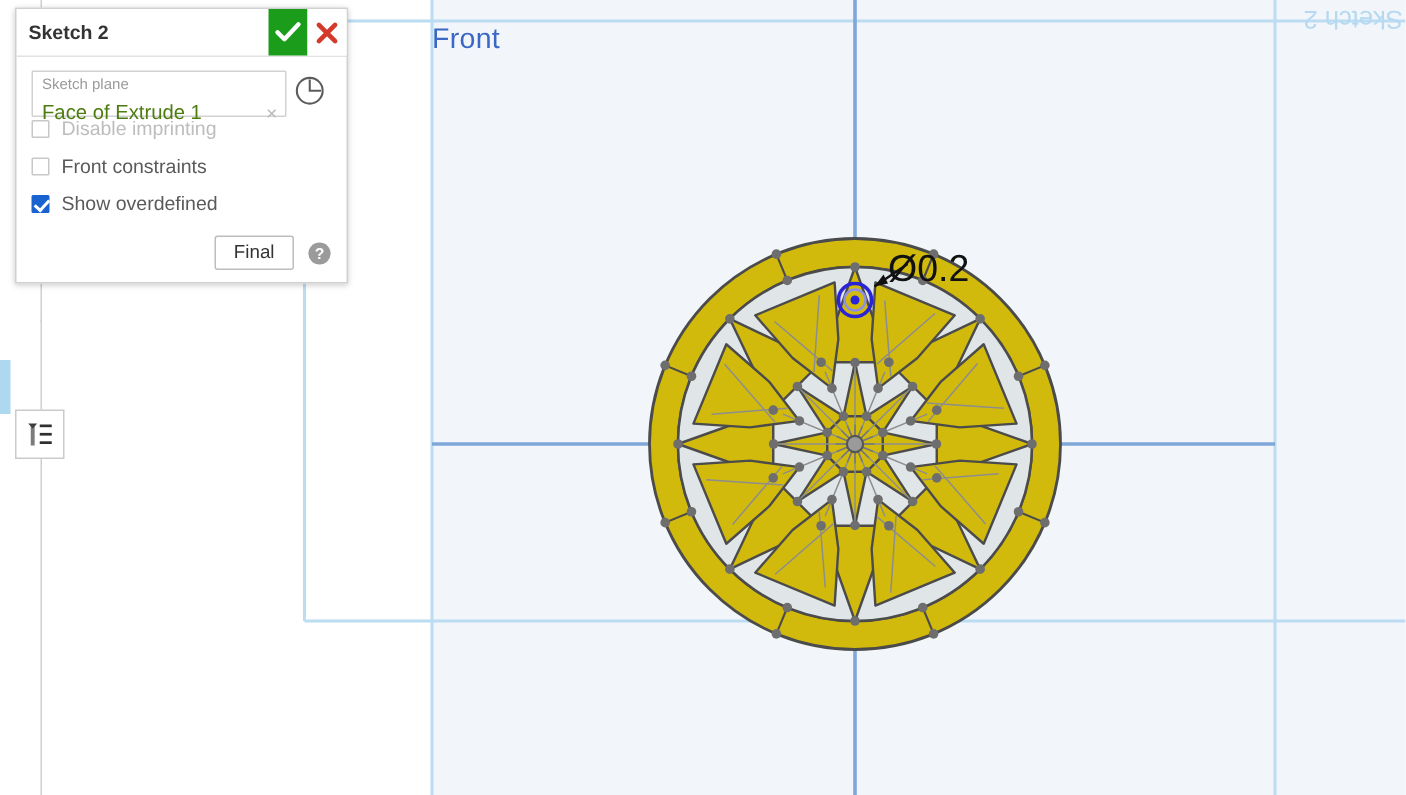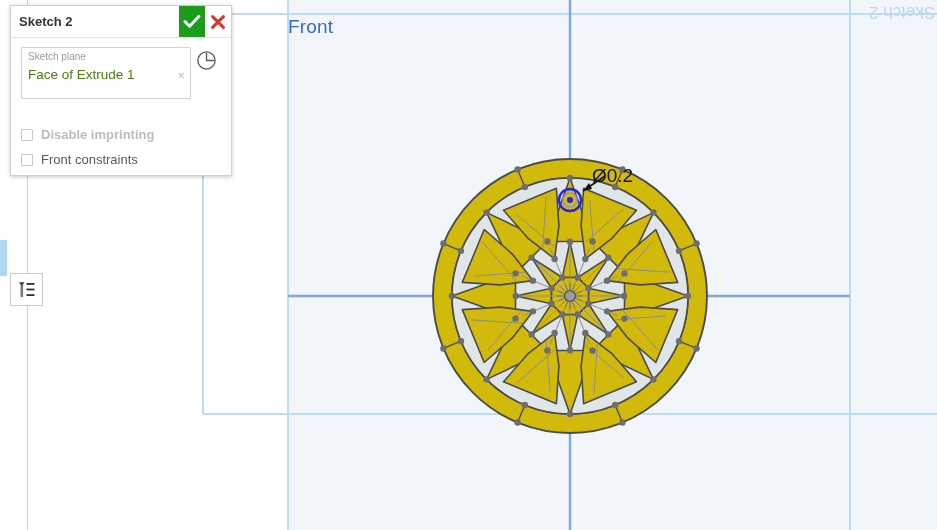--- a/index.html
+++ b/index.html
@@ -44,36 +44,36 @@
   }
   .hdr-btn{width:26px;display:flex;align-items:center;justify-content:center;cursor:pointer;}
   #btn-ok{background:#1b9d1b;}
   #btn-cancel{background:#ffffff;}
 
   #dlg-body{padding:9px 10px 8px 10px;position:relative;}
 
   .field-row{display:flex;align-items:flex-start;}
   .plane-field{
     flex:1;border:1px solid #d2d2d2;border-radius:1px;
-    padding:3px 6px 4px 6px;box-sizing:border-box;height:52px;
+    padding:3px 6px 4px 6px;box-sizing:border-box;height:31px;
     position:relative;background:#fff;
   }
   .plane-label{font-size:10px;color:#9b9b9b;line-height:12px;}
   .plane-val{font-size:13.5px;color:#4d7c0f;line-height:19px;padding-top:2px;}
   .plane-clear{
     position:absolute;right:5px;top:21px;font-size:13px;color:#b9b9b9;cursor:pointer;
     line-height:13px;
   }
   .clock-btn{
     width:30px;display:flex;align-items:flex-start;justify-content:center;
     padding-top:3px;cursor:pointer;
   }
 
   .chk-row{display:flex;align-items:center;margin-top:10px;cursor:pointer;}
-  .chk-row.first{margin-top:28px;font-weight:bold;}
+  .chk-row.first{margin-top:0;}
   .box{
     width:12px;height:12px;border:1px solid #c8c8c8;border-radius:1px;
     box-sizing:border-box;background:#fff;margin-right:8px;flex:none;
   }
   .box.checked{background:#1863d0;border-color:#1863d0;position:relative;}
   .box.checked:after{
     content:"";position:absolute;left:3px;top:0px;width:4px;height:8px;
     border:solid #fff;border-width:0 2px 2px 0;transform:rotate(42deg);
   }
   .chk-label{font-size:13px;color:#5a5a5a;}
@@ -90,21 +90,21 @@
   
   #front-label{
     position:absolute;left:288px;top:16px;font-size:19px;color:#3a68c4;
     letter-spacing:.2px;
   }
   #corner-label{
     position:absolute;right:2px;top:2px;font-size:17px;color:#b6d9f2;
     transform:rotate(180deg);transform-origin:center;white-space:nowrap;
   }
   #dim-label{
-    position:absolute;left:592px;top:165px;font-size:19px;color:#111;
+    position:absolute;left:592px;top:165px;font-size:25px;color:#111;
     white-space:nowrap;
   }
 </style>
 </head>
 <body>
 
 <div id="canvas">
 
   <svg id="sketchSvg" width="937" height="530" viewBox="0 0 937 530">
     <defs>
@@ -353,16 +353,30 @@
     <div class="chk-row first">
       <span class="box"></span>
       <span class="chk-label dis">Disable imprinting</span>
     </div>
 
     <div class="chk-row">
       <span class="box"></span>
       <span class="chk-label">Front constraints</span>
     </div>
 
-
+    <div class="chk-row">
+      <span class="box checked"></span>
+      <span class="chk-label">Show overdefined</span>
+    </div>
+
+    <div class="foot">
+      <button class="final-btn">Final</button>
+      <span class="help-btn">
+        <svg width="16" height="16" viewBox="0 0 16 16">
+          <circle cx="8" cy="8" r="7.4" fill="#9b9b9b"></circle>
+          <text x="8" y="11.8" font-size="10.5" font-family="Liberation Sans, sans-serif" font-weight="bold" fill="#ffffff" text-anchor="middle">?</text>
+        </svg>
+
+      </span>
+    </div>
 
   </div>
 </div>
 
 </body></html>

